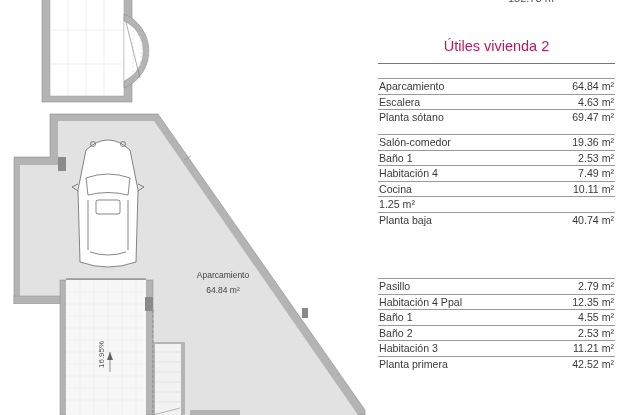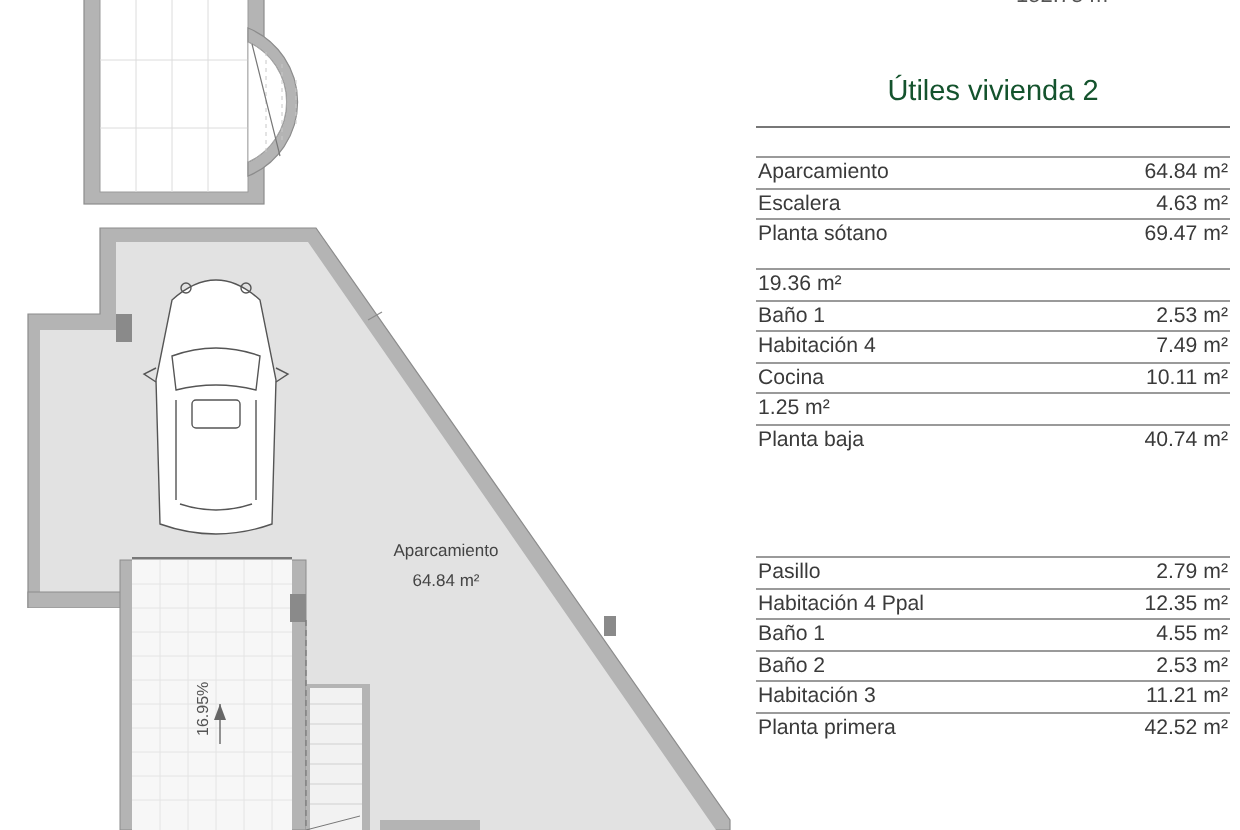--- a/index.html
+++ b/index.html
@@ -2,21 +2,21 @@
 <html><head>
 <meta charset="utf-8">
 <style>
   html, body { margin:0; padding:0; background:#ffffff; }
   body { width:620px; height:415px; position:relative; overflow:hidden;
          font-family:"Liberation Sans", sans-serif; color:#3a3a3a; }
   .plan { position:absolute; left:0; top:0; width:370px; height:415px; }
   .legend { position:absolute; left:378px; top:0; width:237px; height:415px; }
   .cutoff { position:absolute; left:130px; top:-8px; font-size:11px; color:#555; }
   .title { position:absolute; left:0; width:237px; top:38px; text-align:center;
-           font-size:14.5px; color:#14532d; }
+           font-size:14.5px; color:#be185d; }
   .sep { position:absolute; left:0; width:237px; border-top:1px solid #777; }
   .grp { position:absolute; left:0; width:237px; }
   .row { display:flex; justify-content:space-between; height:14.6px; line-height:14.6px;
          font-size:10.6px; color:#3a3a3a; border-bottom:1px solid #9a9a9a; padding:0 1px; }
   .row.nob { border-bottom:none;gap:48px; }
   .grp .top { border-top:1px solid #9a9a9a; }
   .room-label { position:absolute; font-size:8.5px; color:#444; text-align:center; }
 </style>
 </head>
 <body>
@@ -140,20 +140,21 @@
       <span>4.63 m²</span>
     </div>
     <div class="row nob">
       <span>Planta sótano</span>
       <span>69.47 m²</span>
     </div>
   </div>
 
   <div class="grp" style="top:134px;">
     <div class="row top">
+      <span>Salón-comedor</span>
       <span>19.36 m²</span>
     </div>
     <div class="row">
       <span>Baño 1</span>
       <span>2.53 m²</span>
     </div>
     <div class="row">
       <span>Habitación 4</span>
       <span>7.49 m²</span>
     </div>

